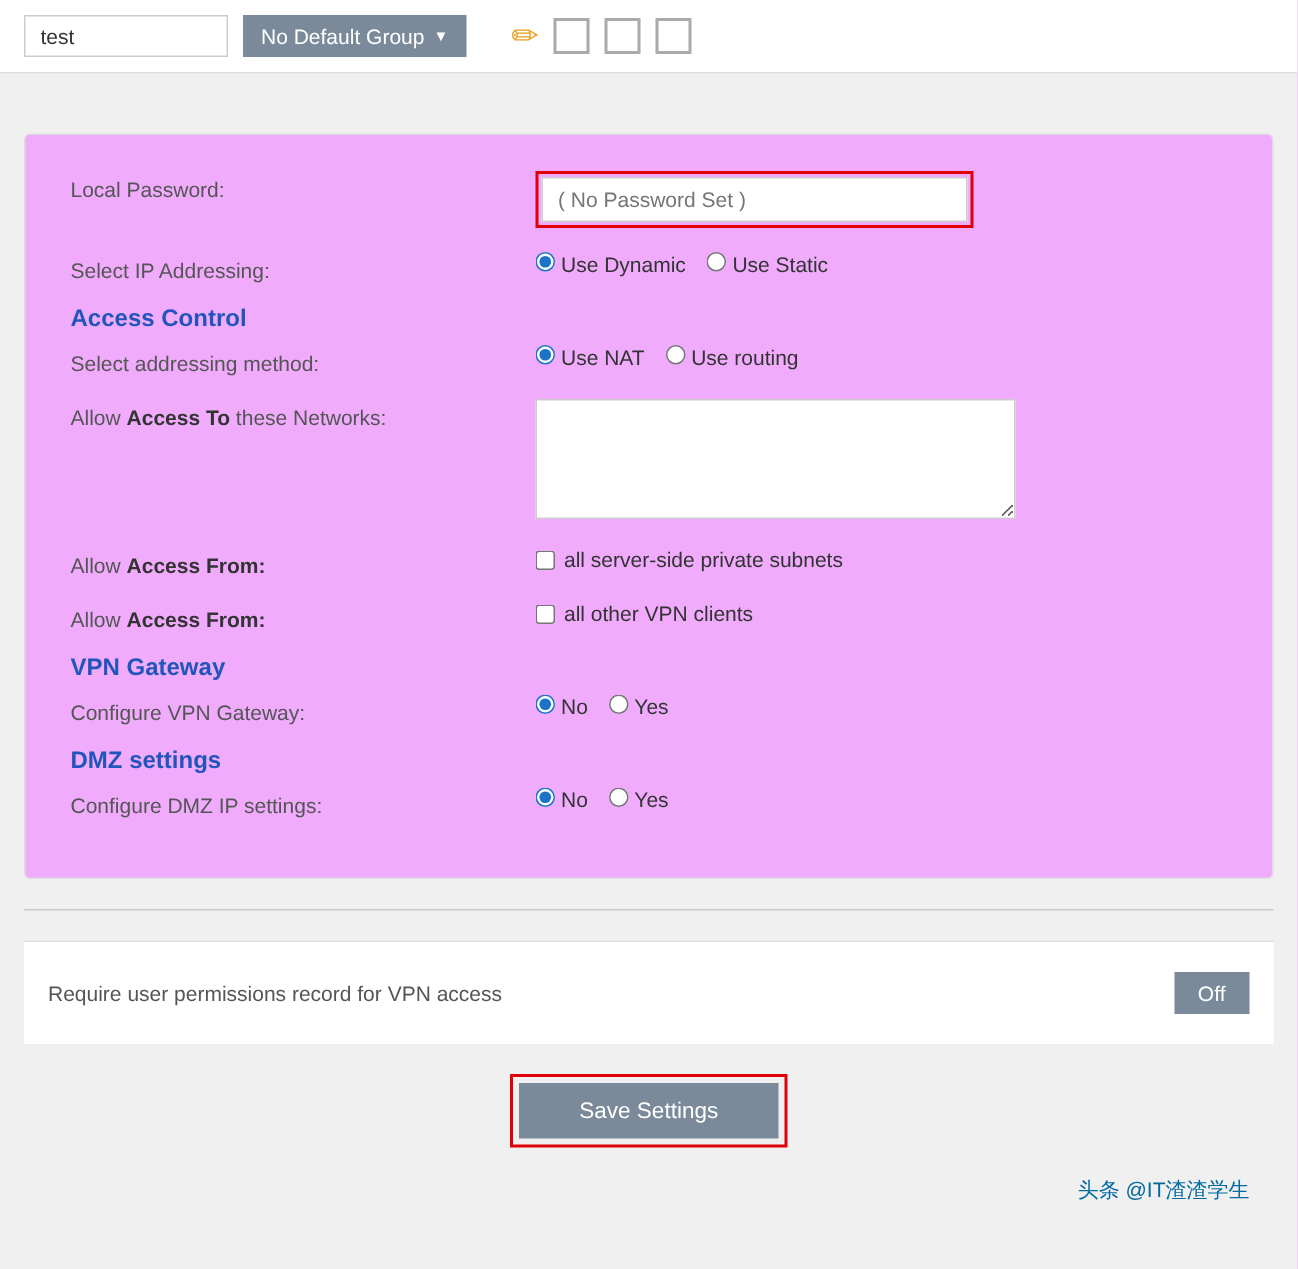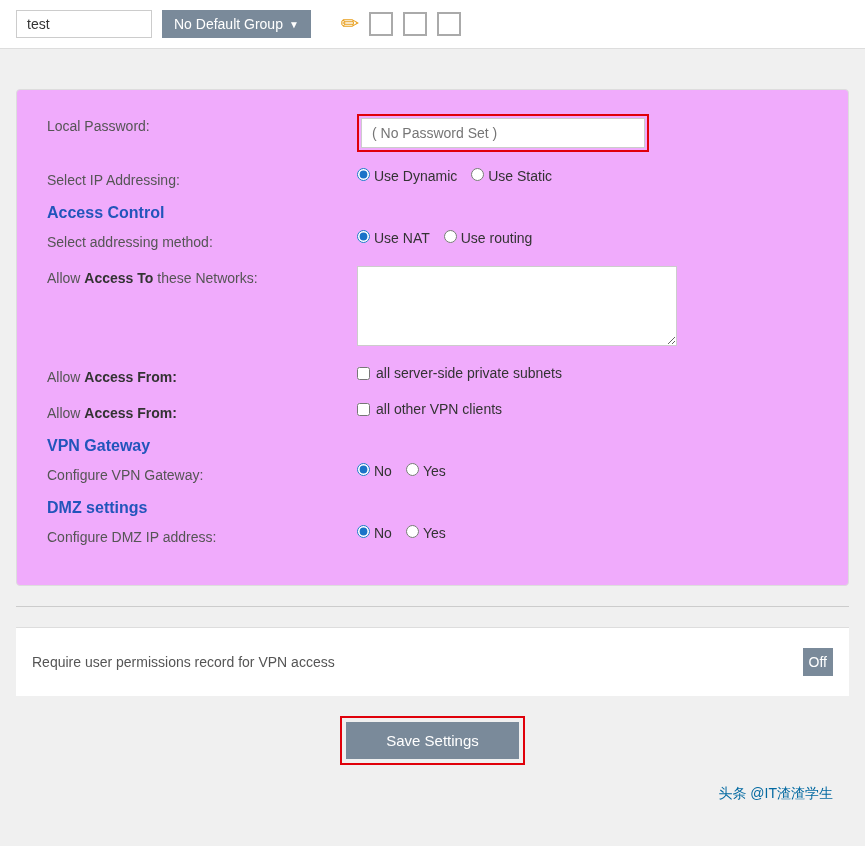--- a/index.html
+++ b/index.html
@@ -186,21 +186,21 @@
 
     .permission-label {
       color: #555;
       font-size: 14px;
     }
 
     .off-button {
       background: #7a8a9a;
       color: #fff;
       border: none;
-      padding: 6px 6px;
+      padding: 6px 16px;
       font-size: 14px;
       cursor: pointer;
     }
 
     .save-button-wrapper {
       text-align: center;
       padding: 20px 0 10px 0;
     }
 
     .save-button-outer {
@@ -337,21 +337,21 @@
             <input type="radio" name="vpn_gateway" style="">
             <span>Yes</span>
           </label>
         </div>
       </div>
     </div>
 
     <div class="section-title">DMZ settings</div>
 
     <div class="form-row">
-      <div class="form-label">Configure DMZ IP address:</div>
+      <div class="form-label">Configure DMZ IP settings:</div>
       <div class="form-field">
         <div class="radio-group">
           <label class="radio-item">
             <input type="radio" name="dmz_ip" checked="" style="">
             <span>No</span>
           </label>
           <label class="radio-item">
             <input type="radio" name="dmz_ip" style="">
             <span>Yes</span>
           </label>

